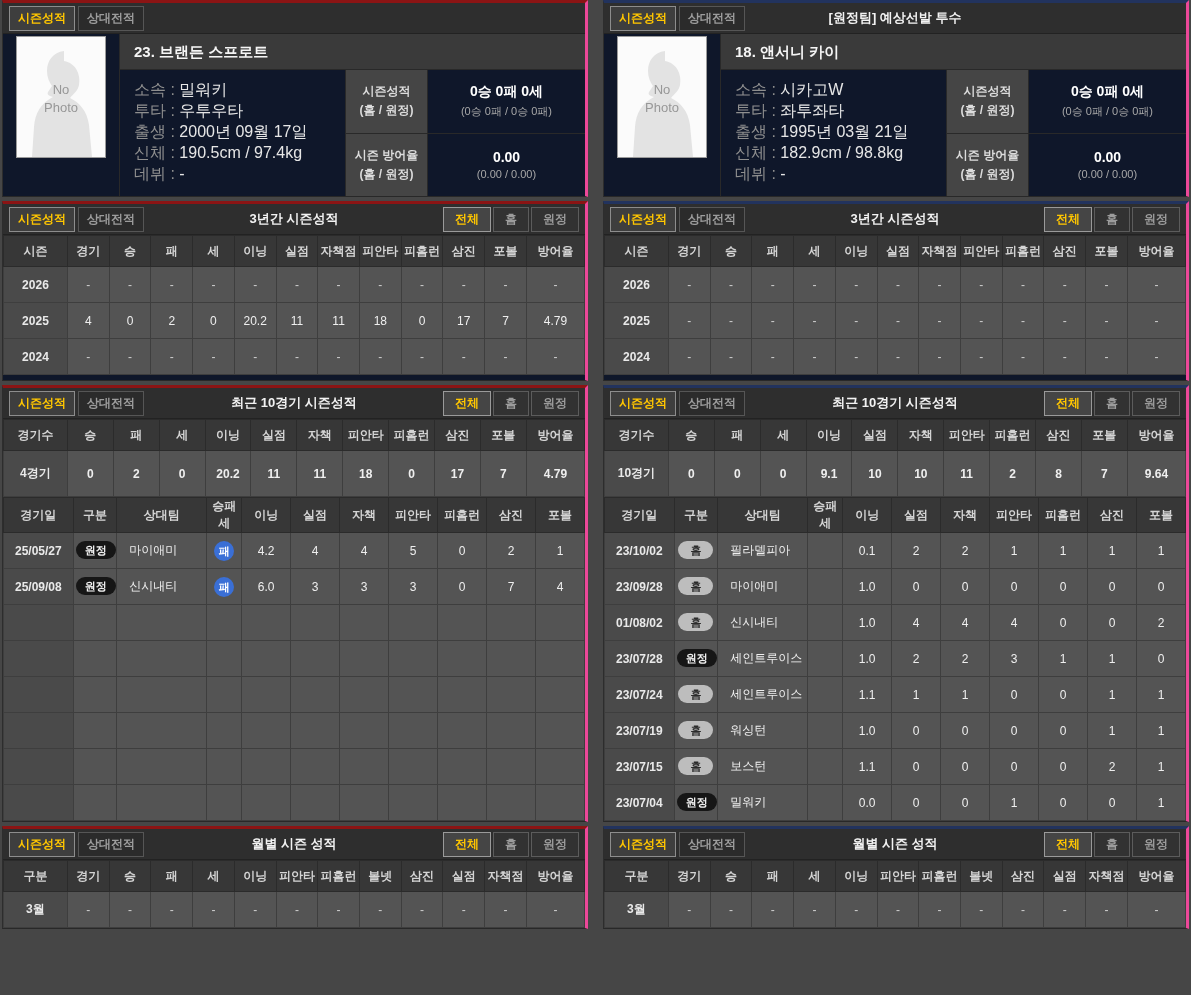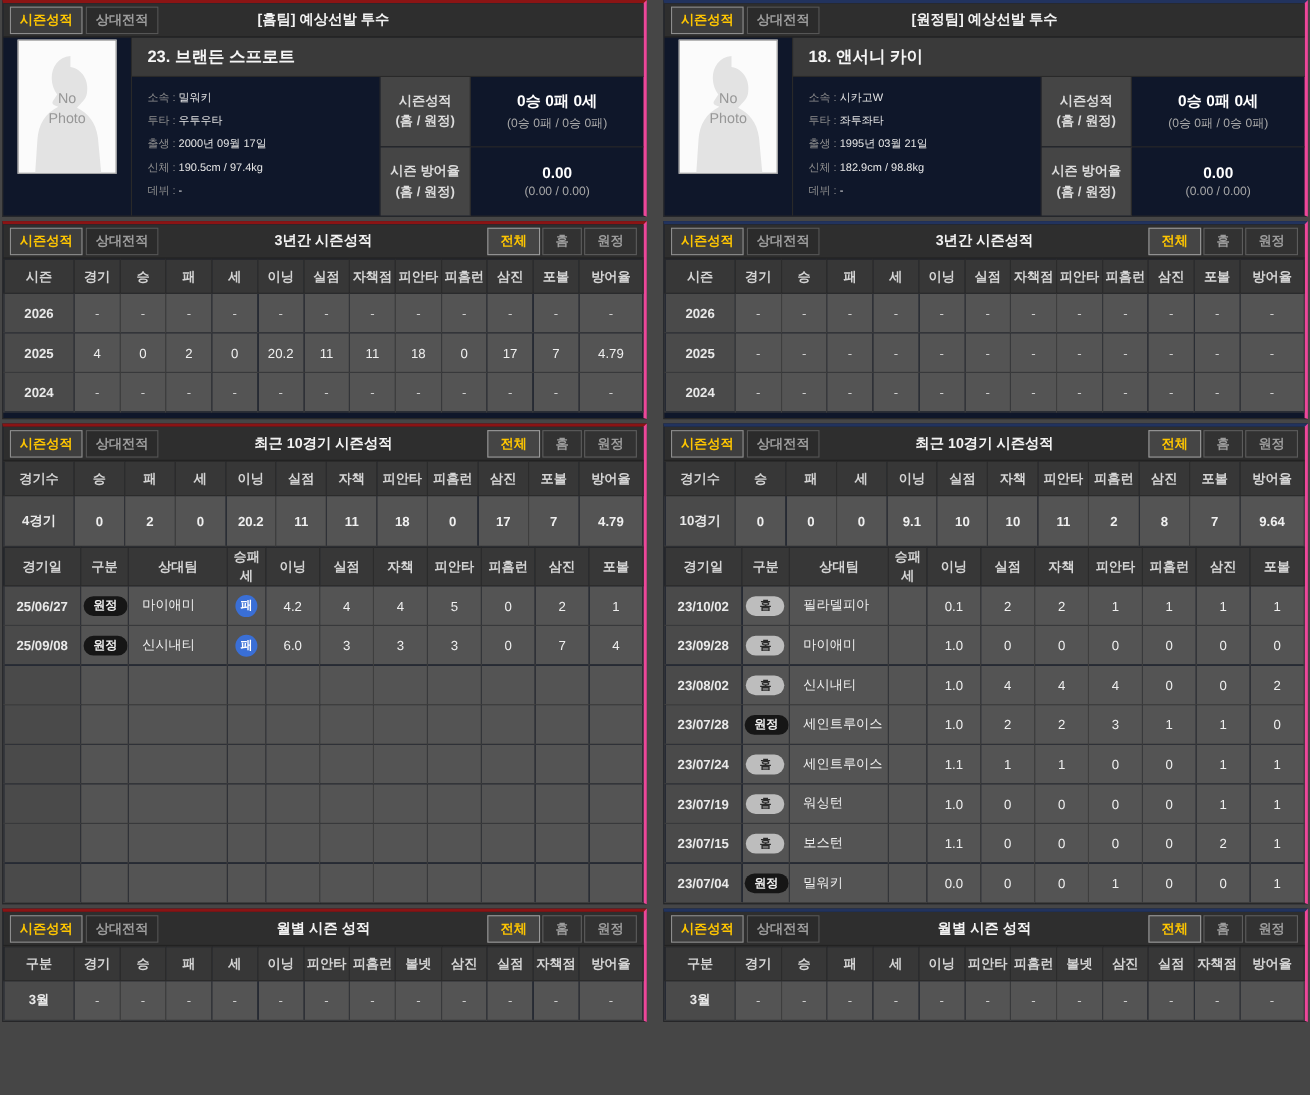--- a/index.html
+++ b/index.html
@@ -75,21 +75,21 @@
     position:absolute; top:44px; left:0; right:0; text-align:center;
     color:#979797; font-size:13px; line-height:18px; white-space:pre-line;
   }
   .right-col { flex:1; display:flex; flex-direction:column; min-width:0; }
   .name-row {
     height:36px; line-height:36px; padding:0 14px; background:#3a3a3a;
     color:#f5f5f5; font-weight:bold; font-size:15px; border-bottom:1px solid #292929;
   }
   .lower { flex:1; display:flex; }
   .details { flex:1; padding:9px 14px 0; }
-  .dline { font-size:10px; line-height:21px; color:#e6e6e6; white-space:nowrap; }
+  .dline { font-size:16px; line-height:21px; color:#e6e6e6; white-space:nowrap; }
   .dline .lbl { color:#8f8f8f; }
   .dline .lbl::after { content:" : "; }
   .statbox { width:240px; border-left:1px solid #292929; display:flex; flex-direction:column; }
   .srow { flex:1; display:flex; }
   .srow + .srow { border-top:1px solid #292929; }
   .slabel {
     width:82px; background:#454545; border-right:1px solid #292929;
     display:flex; flex-direction:column; justify-content:center; align-items:center;
     color:#dcdcdc; font-size:12px; font-weight:bold; gap:2px; text-align:center;
   }
@@ -101,21 +101,20 @@
 <body>
 
 <div id="panels">
     <div class="panel" style="--accent: #8b1414;">
       <section class="sec">
         <div class="hbar">
           <div class="tabs">
             <span class="tab active">시즌성적</span>
             <span class="tab">상대전적</span>
           </div>
-          <div class="htitle">[홈팀] 예상선발 투수</div>
         </div>
         <div class="card-body">
           <div class="photo-col">
             <div class="photo">
               <svg width="88" height="120" viewBox="0 0 88 120">
                 <path d="M47 14 C36 15 30 24 30 34 c0 6 2 11 5 15 l-4 6 c-1 2 0 3 2 4 l3 1 c-12 6 -18 16 -19 30 l-2 30 h60 l-3 -32 c-2 -14 -9 -22 -19 -27 3 -4 8 -7 9 -13 2 -10 -3 -22 -15 -24 z" fill="#e3e3e3"></path>
               </svg>
               <div class="np">No
 Photo</div>
             </div>
@@ -336,21 +335,21 @@
               <th>실점</th>
               <th>자책</th>
               <th>피안타</th>
               <th>피홈런</th>
               <th>삼진</th>
               <th>포볼</th>
             </tr>
           </thead>
           <tbody>
             <tr>
-              <td class="rowhead">25/06/27</td>
+              <td class="rowhead">25/05/27</td>
               <td><span class="badge-away">원정</span></td>
               <td class="opp">마이애미</td>
               <td><span class="badge-loss">패</span></td>
               <td>4.2</td>
               <td>4</td>
               <td>4</td>
               <td>5</td>
               <td>0</td>
               <td>2</td>
               <td>1</td>
@@ -776,21 +775,21 @@
               <td></td>
               <td>1.0</td>
               <td>0</td>
               <td>0</td>
               <td>0</td>
               <td>0</td>
               <td>0</td>
               <td>0</td>
             </tr>
             <tr>
-              <td class="rowhead">23/08/02</td>
+              <td class="rowhead">01/08/02</td>
               <td><span class="badge-home">홈</span></td>
               <td class="opp">신시내티</td>
               <td></td>
               <td>1.0</td>
               <td>4</td>
               <td>4</td>
               <td>4</td>
               <td>0</td>
               <td>0</td>
               <td>2</td>

